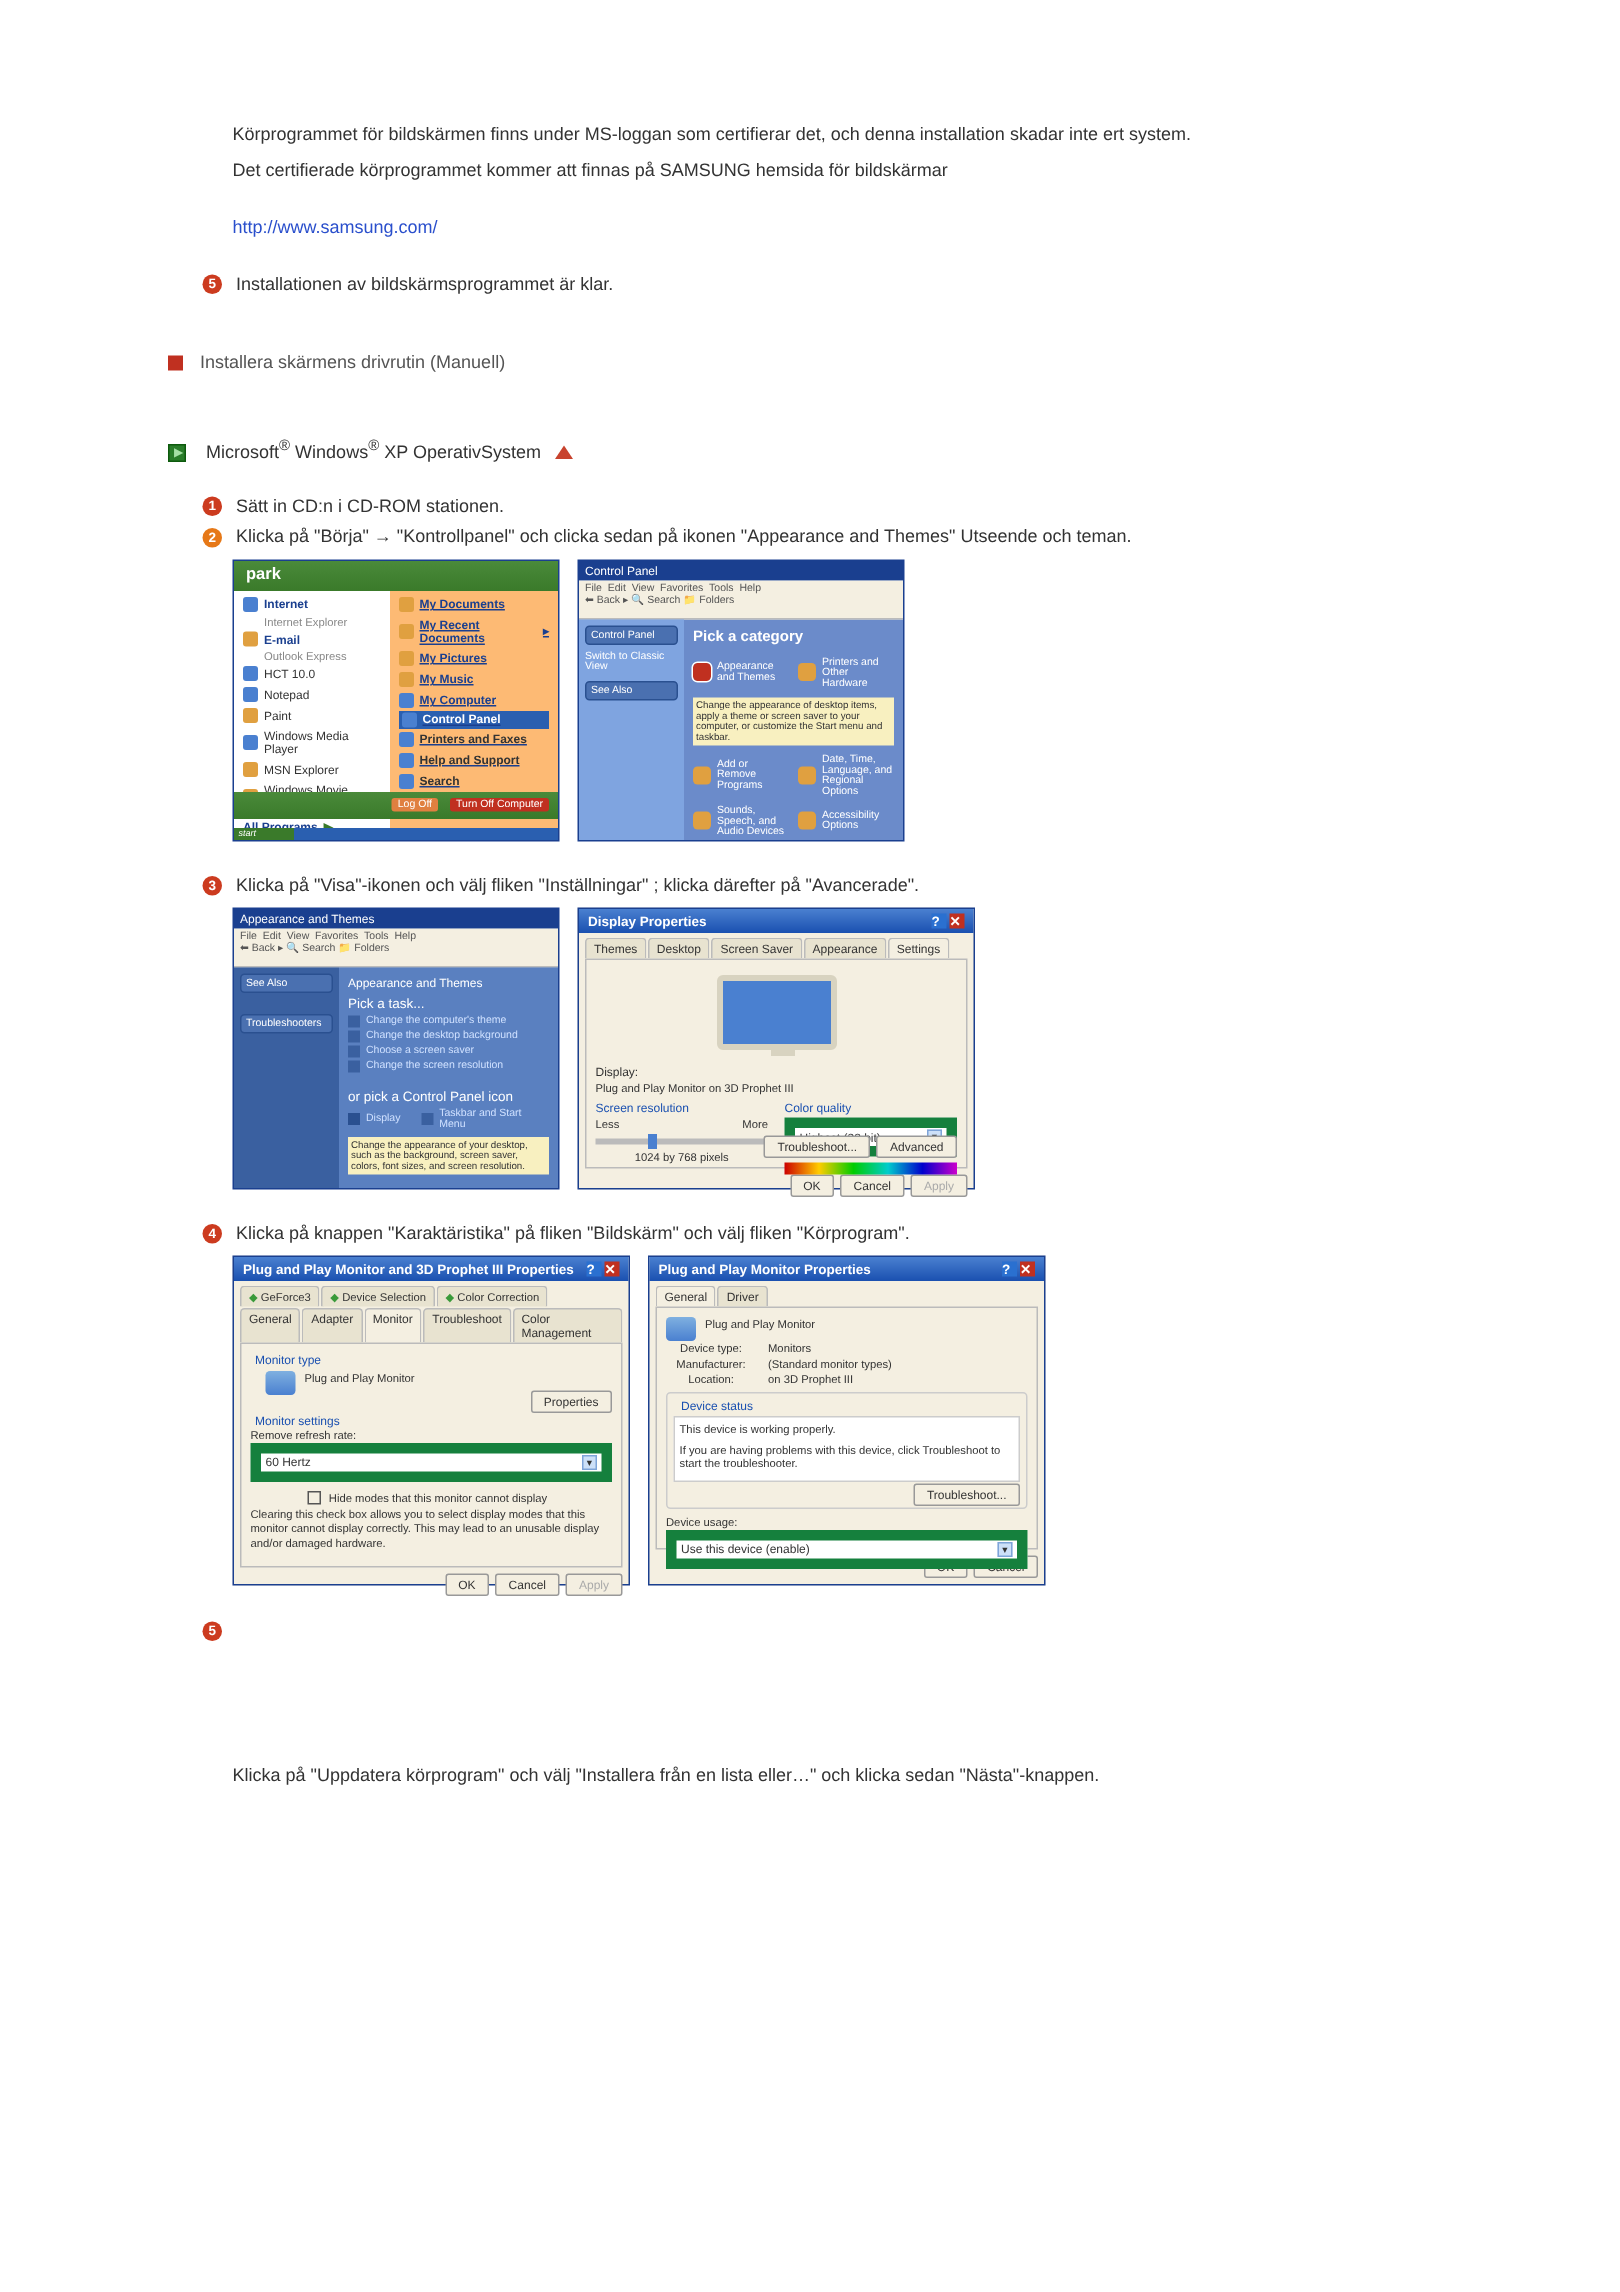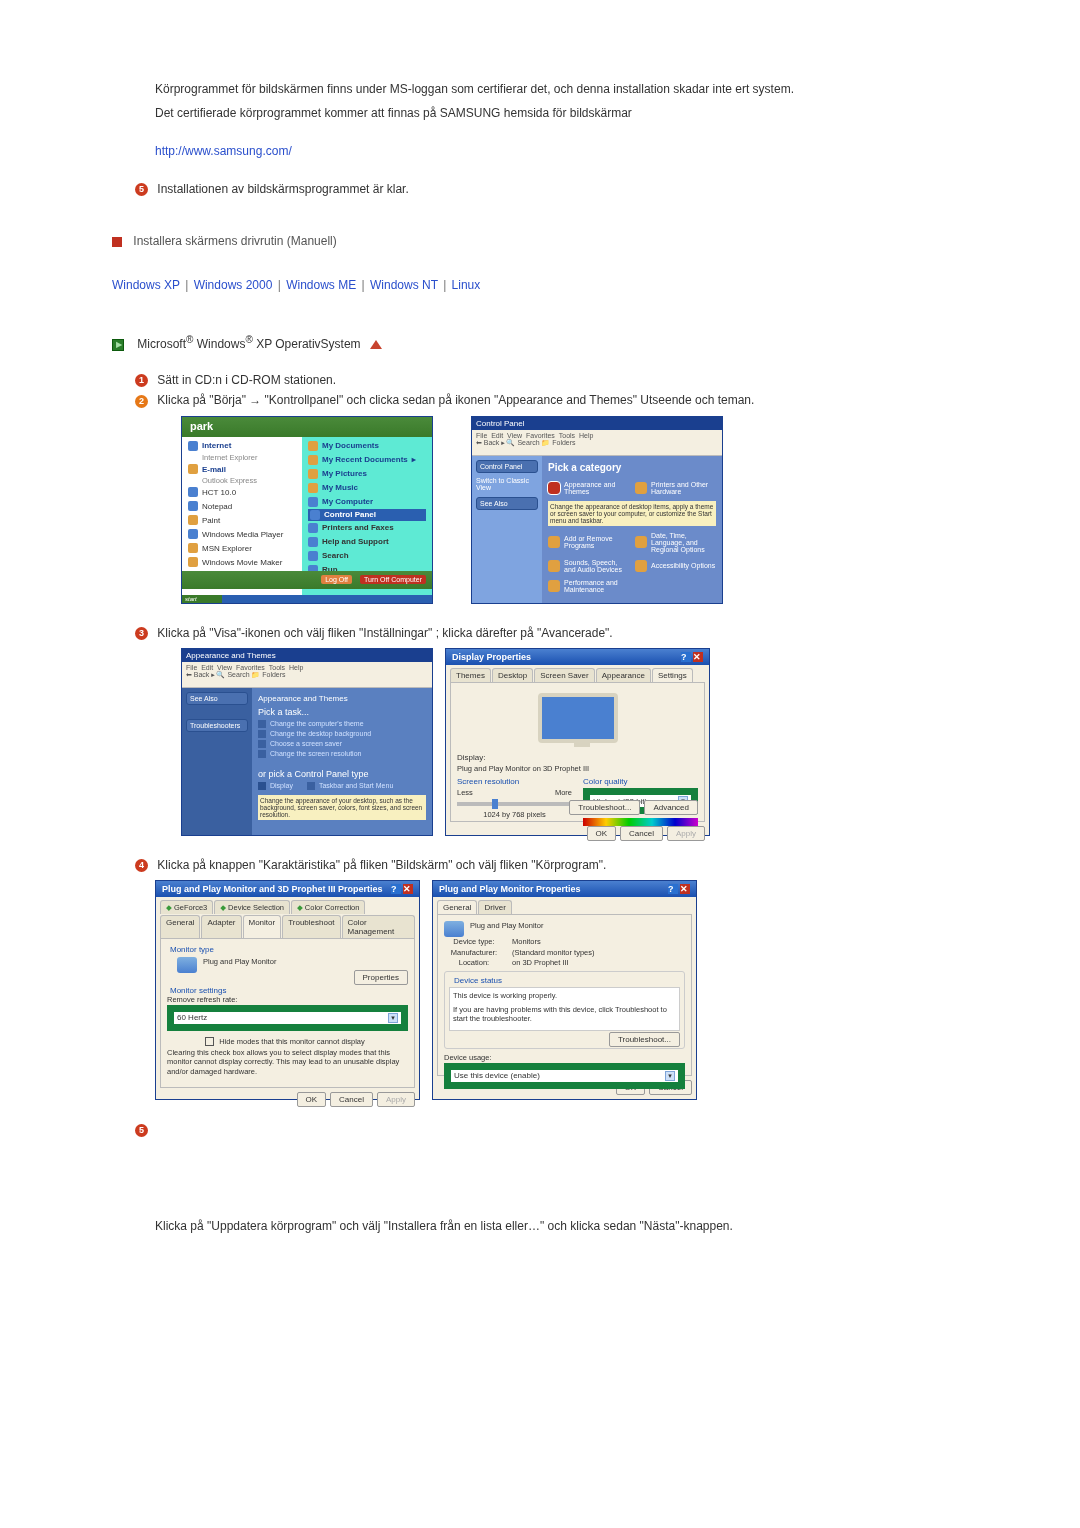--- a/index.html
+++ b/index.html
@@ -67,47 +67,46 @@
   }
   .section-title { font-weight: normal; color: #555; }
   .step-row { margin-bottom: 6px; }
   .step-list { margin-left: 35px; margin-top: 6px; }
   .screenshot-row {
     display: flex;
     gap: 12px;
     margin: 8px 0 22px 55px;
   }
   .shot {
-    width: 252px;
+    width: 218px;
     height: 188px;
     border: 1px solid #1a3f8f;
     background: linear-gradient(#2a5fb0, #2250a0 60%, #1a3f8f);
     position: relative;
     overflow: hidden;
-    margin-left: 26px;
   }
   
   .startmenu {
     position: absolute; left:0; top:0; width:100%; height: 180px;
     background: #fff;
     display: flex;
   }
   .sm-header {
     position:absolute; left:0; top:0; right:0; height:20px;
     background: linear-gradient(#4a8a3a, #3a7a2a);
     color:#fff; font-weight:bold; font-size:11px;
     padding:3px 8px;
   }
   .sm-left {
     width:48%; background:#fff; padding:22px 6px 6px 6px;
     font-size:8px; color:#2a4fcc;
   }
   .sm-right {
-    width:52%; background:#5eead4; padding:22px 6px 6px 6px;
-    font-size:8px; color:#1a3f8f; font-weight:bold;
+    width:52%; background:#fdba74; padding:22px 6px 6px 6px;
+    font-size:8px; color:#1a3f8f; font-weight:bold;text-decoration:underline;
   }
   .sm-item { display:flex; align-items:center; gap:4px; padding:2px 0; color:#333; }
   .sm-item.bold { font-weight:bold; color:#1a3f8f; }
   .sm-ico { width:10px; height:10px; background:#e0a040; border-radius:2px; flex:none; }
   .sm-ico.b { background:#4a80d0; }
   .sm-footer {
     position:absolute; left:0; bottom:8px; right:0; height:18px;
     background: linear-gradient(#4a8a3a, #3a7a2a);
     display:flex; justify-content:flex-end; gap:8px; align-items:center;
     font-size:7px; color:#fff; padding:0 6px;
@@ -197,31 +196,20 @@
   <div class="block" style="margin-left:35px;">
     <span class="num-bullet c-red">5</span>
     <span>Installationen av bildskärmsprogrammet är klar.</span>
   </div>
 
   <div class="block" style="margin-top:34px; margin-left:12px;">
     <span class="red-sq"></span>
     <span class="section-title">Installera skärmens drivrutin (Manuell)</span>
   </div>
 
-  <div class="os-line">
-    <a class="link-plain">Windows XP</a>
-    <span class="sep">|</span>
-    <a class="link-plain">Windows 2000</a>
-    <span class="sep">|</span>
-    <a class="link-plain">Windows ME</a>
-    <span class="sep">|</span>
-    <a class="link-plain">Windows NT</a>
-    <span class="sep">|</span>
-    <a class="link-plain">Linux</a>
-  </div>
 
   <div class="block" style="margin-top:40px; margin-left:12px;">
     <span class="green-sq"></span>
     <span>
       <span>Microsoft</span><sup>®</sup><span> Windows</span><sup>®</sup><span> XP OperativSystem</span>
     </span>
     <span class="tri-up"></span>
   </div>
 
   <div class="step-list">
@@ -405,21 +393,21 @@
                 <span>Change the desktop background</span>
               </div>
             <div class="at-link">
                 <span class="sq"></span>
                 <span>Choose a screen saver</span>
               </div>
             <div class="at-link">
                 <span class="sq"></span>
                 <span>Change the screen resolution</span>
               </div>
-            <div class="at-task" style="margin-top:6px">or pick a Control Panel type</div>
+            <div class="at-task" style="margin-top:6px">or pick a Control Panel icon</div>
             <div style="display:flex;gap:14px;">
               <div class="at-link">
                   <span class="sq" style="background:#2a5090"></span>
                   <span>Display</span>
                 </div>
               <div class="at-link">
                   <span class="sq"></span>
                   <span>Taskbar and Start Menu</span>
                 </div>
             </div>

